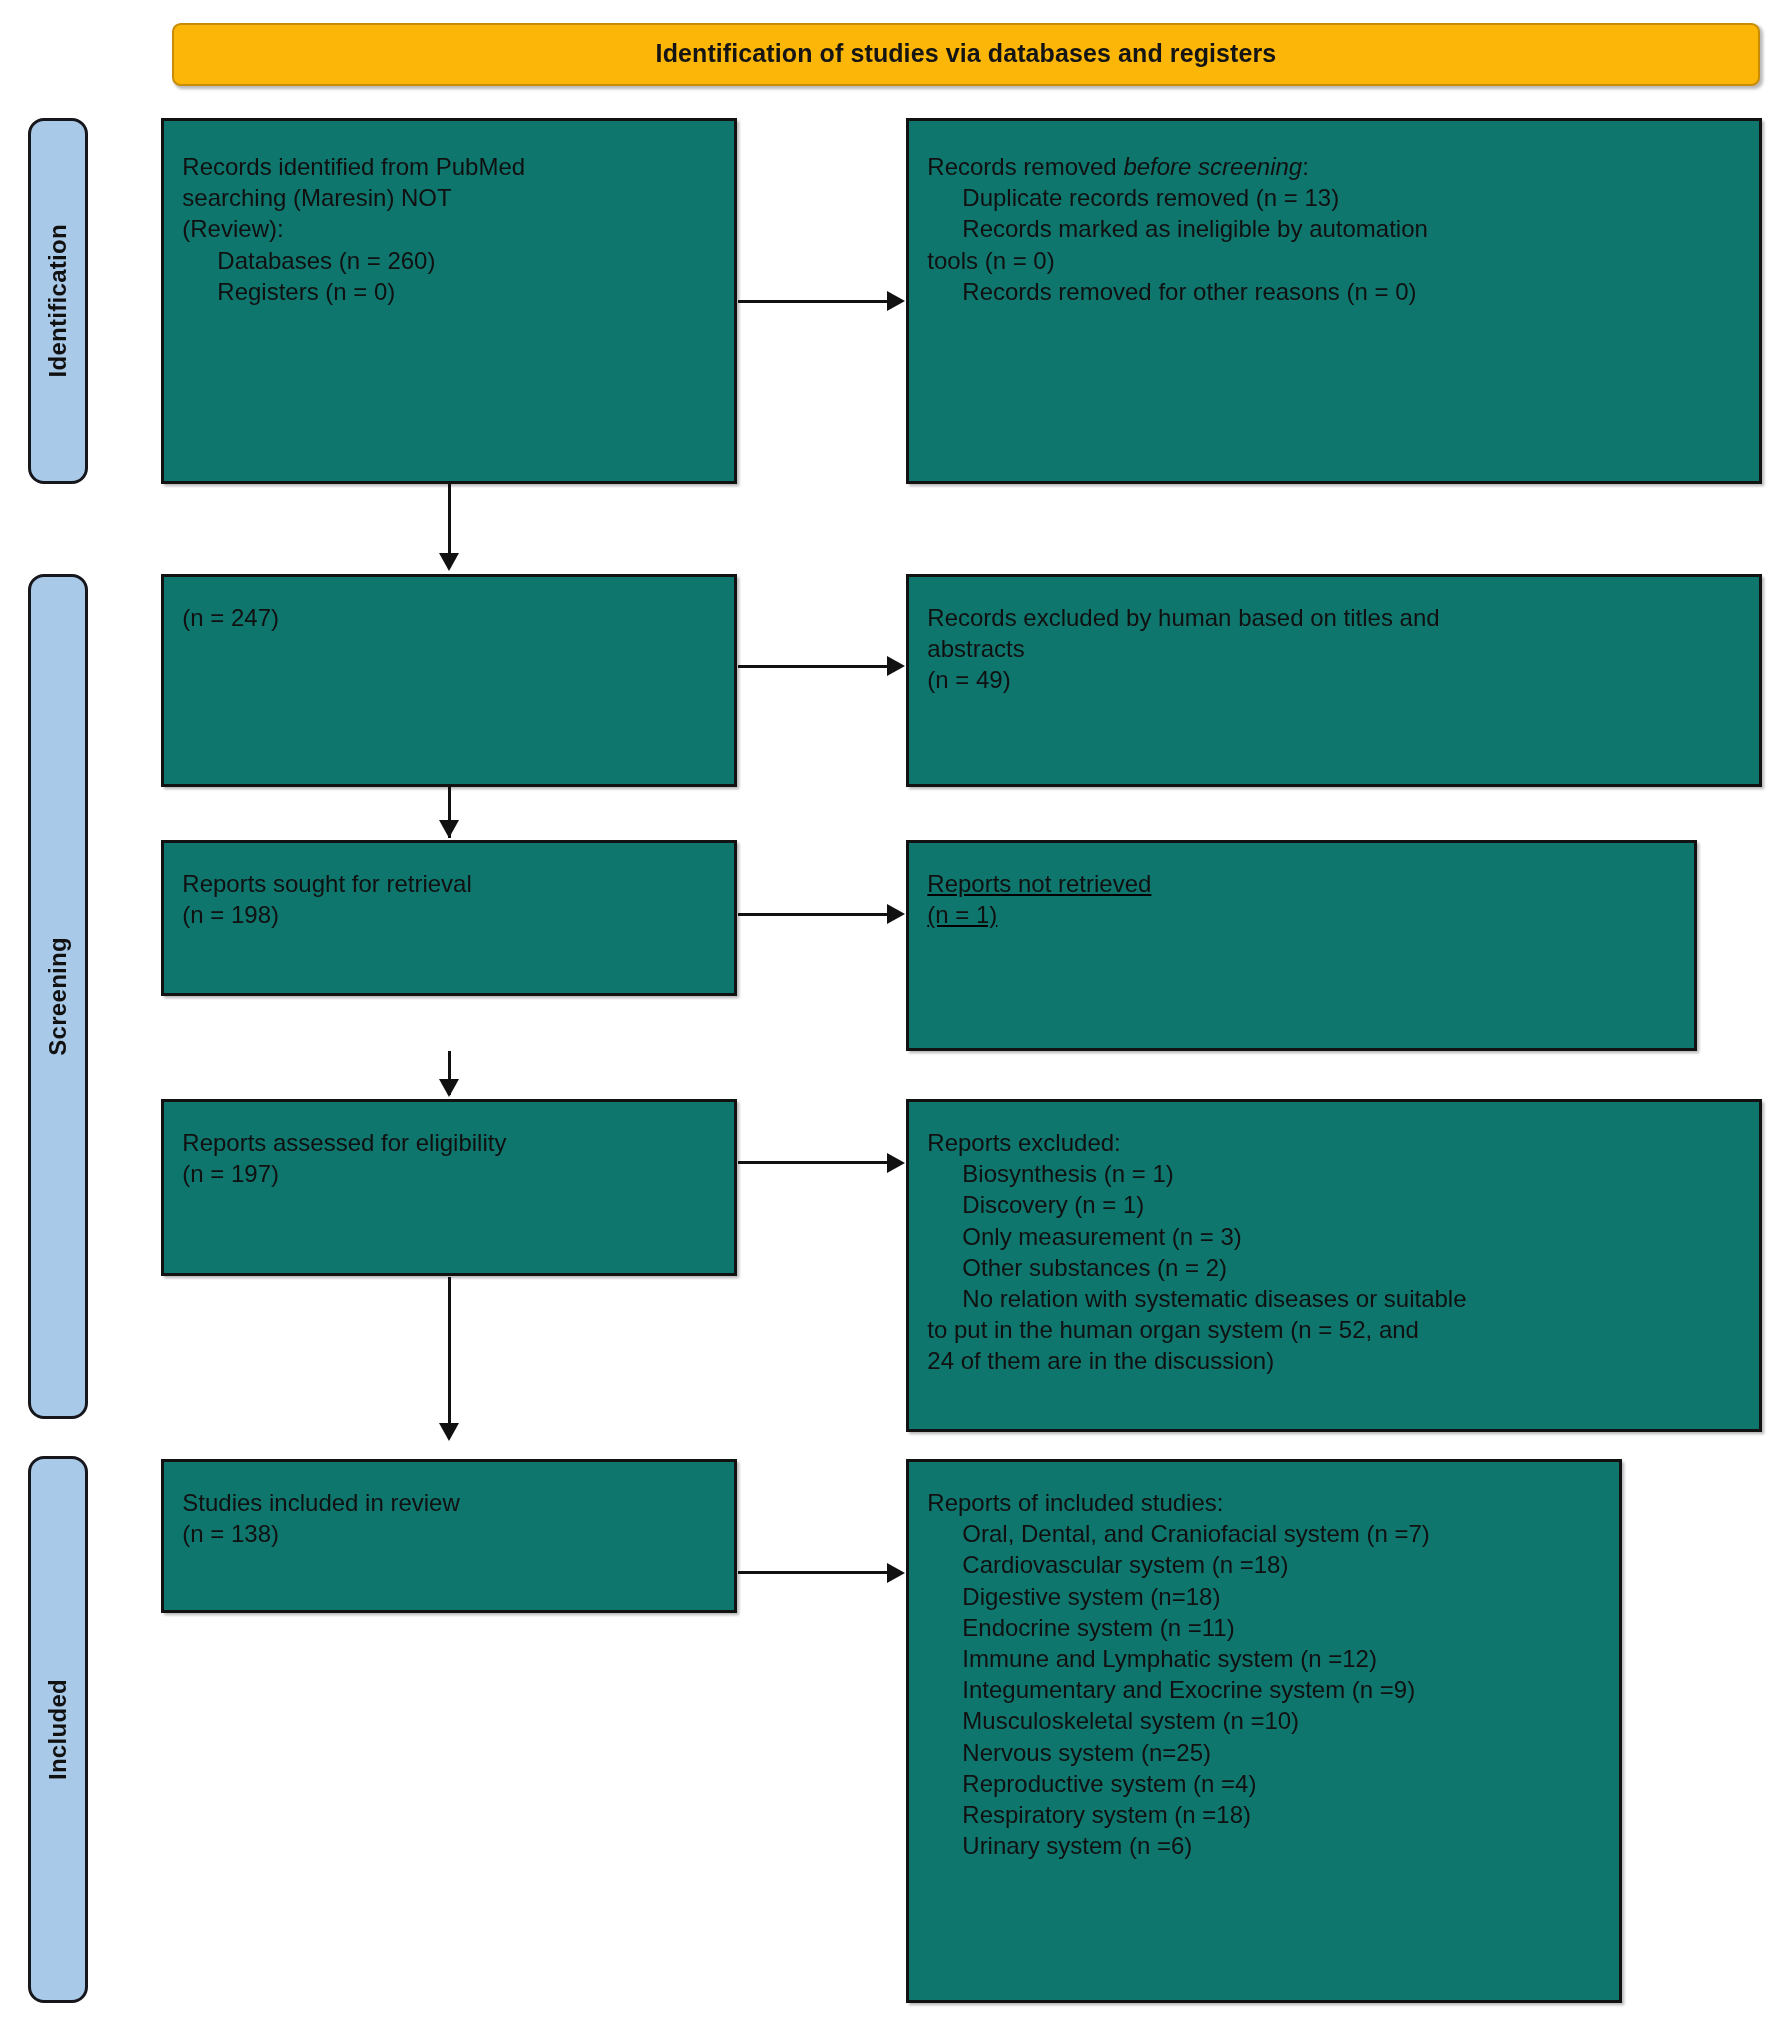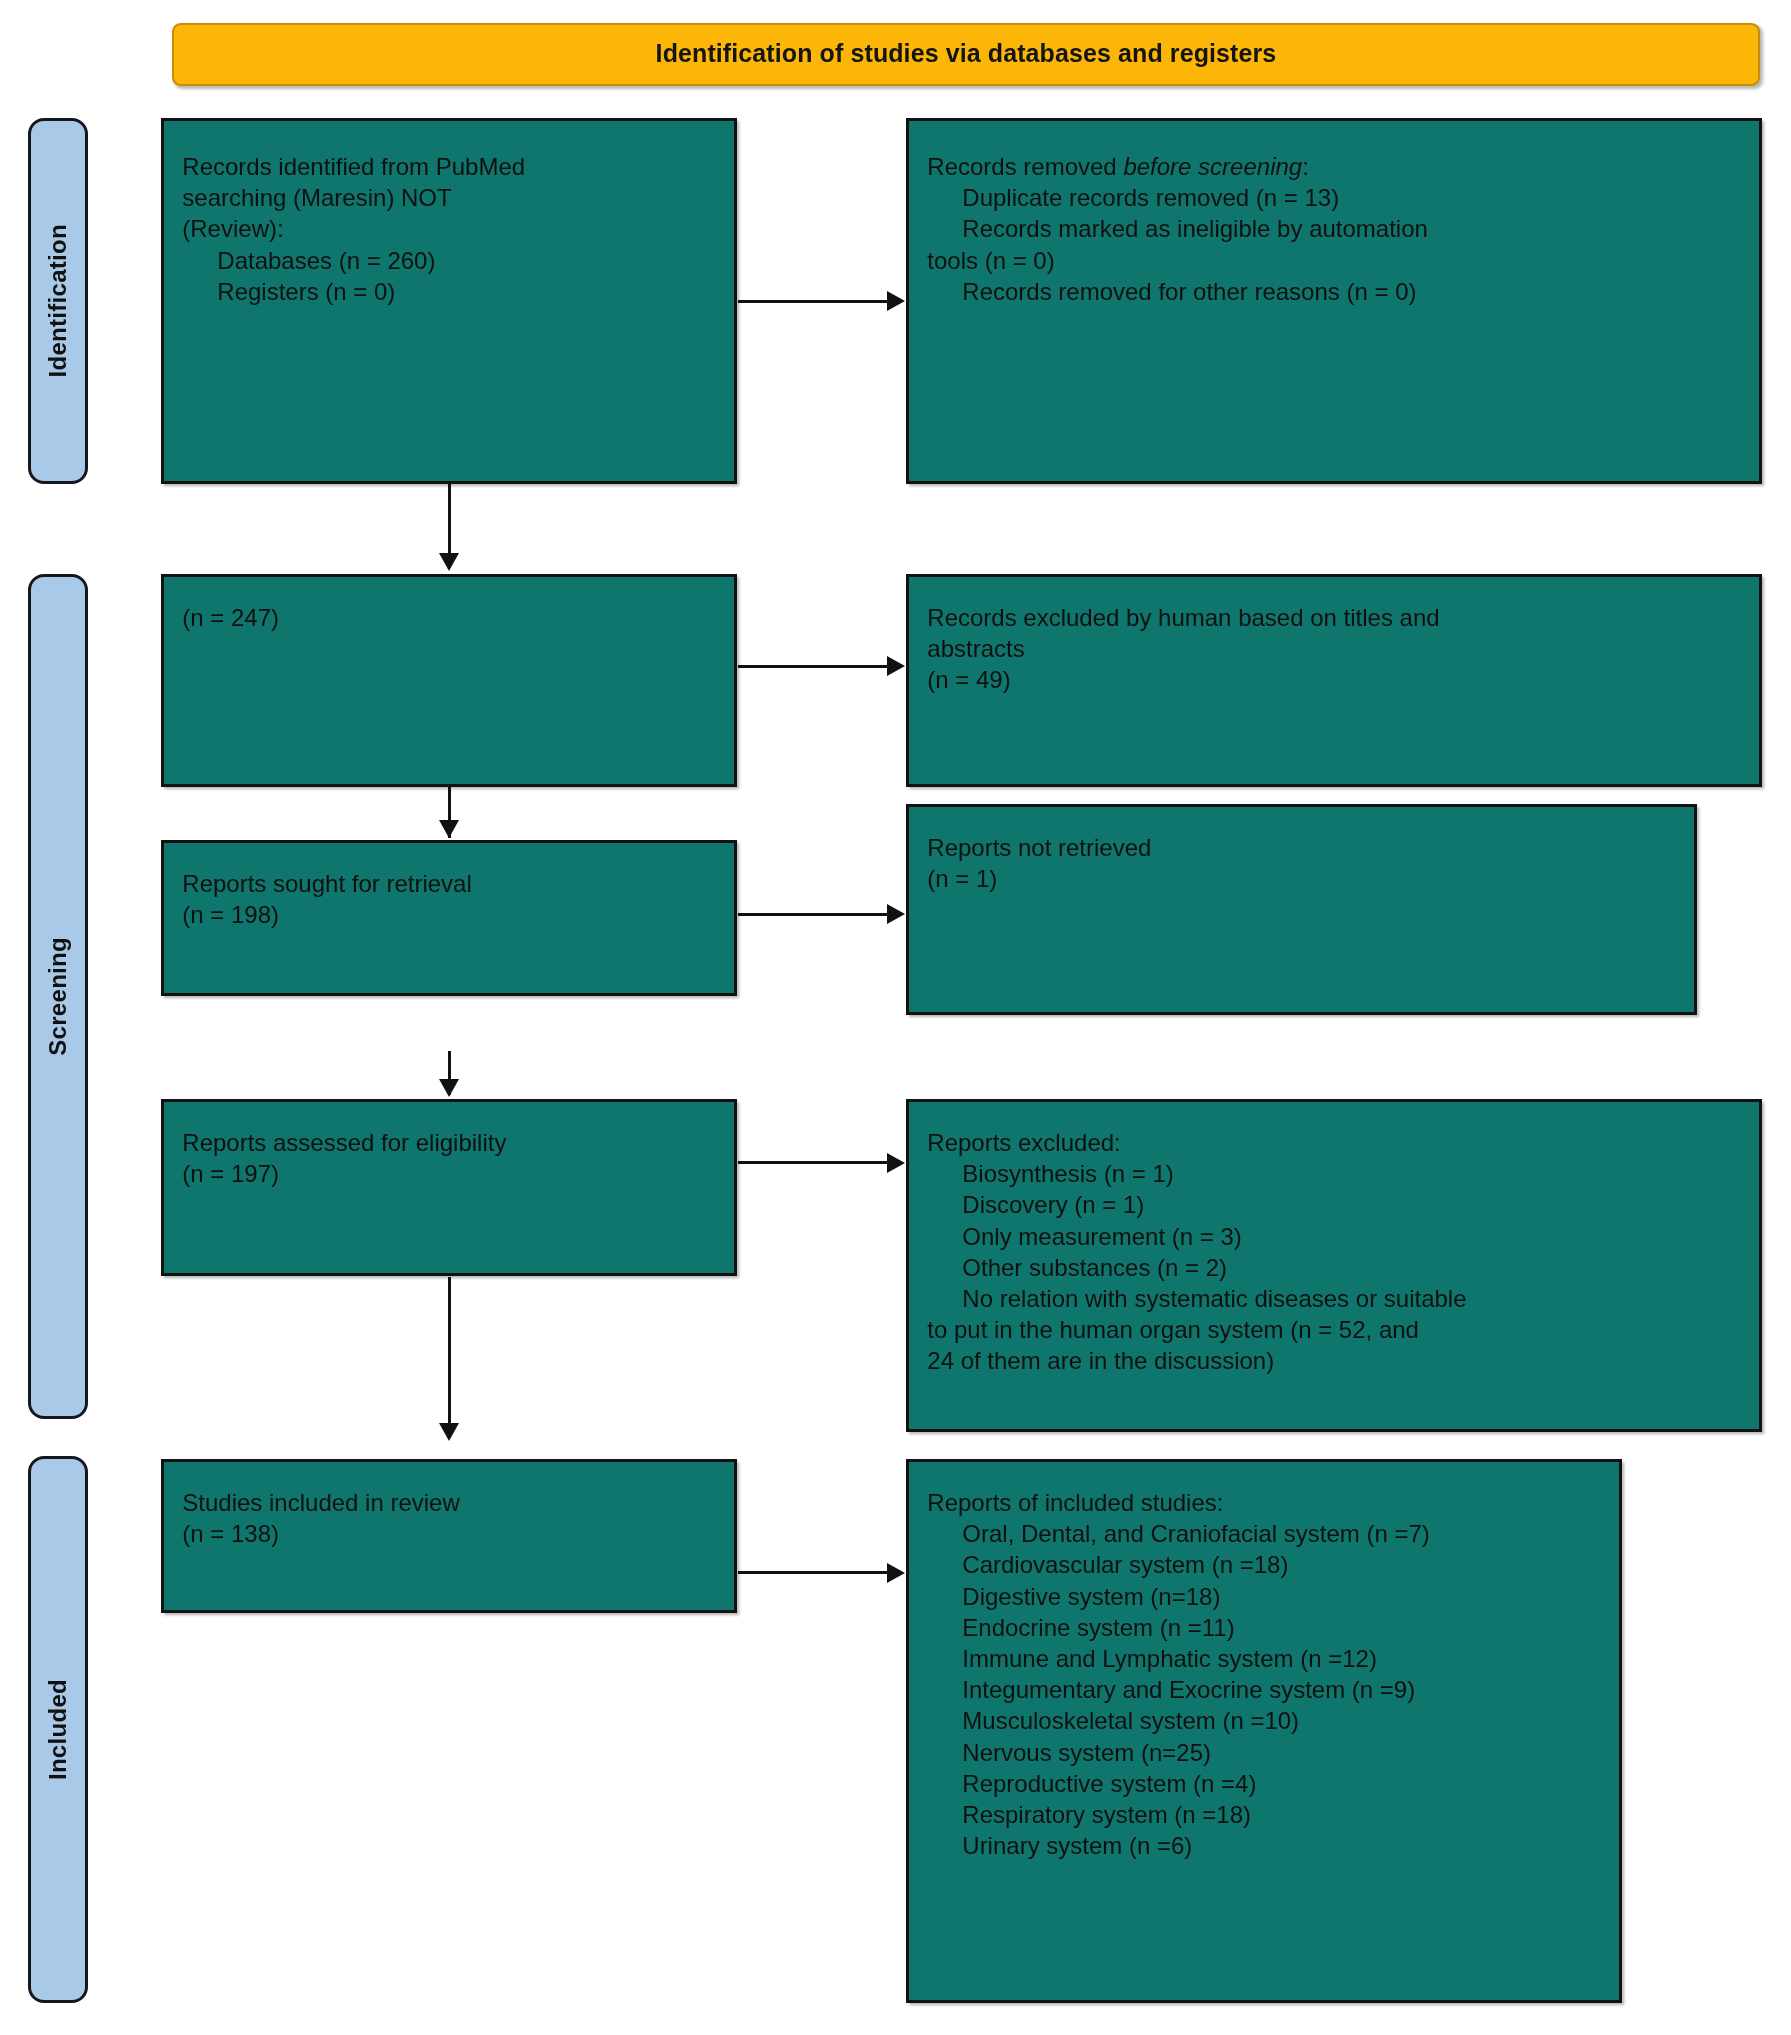--- a/index.html
+++ b/index.html
@@ -92,21 +92,21 @@
   
   #box-identified        { left: 161px;  top: 118px;  width: 576px; height: 366px; }
   #box-screened          { left: 161px;  top: 574px; width: 576px; height: 213px; }
   #box-sought            { left: 161px;  top: 840px; width: 576px; height: 156px; }
   #box-eligibility       { left: 161px;  top: 1099px; width: 576px; height: 177px; }
   #box-studies-included  { left: 161px;  top: 1459px; width: 576px; height: 154px; }
 
   
   #box-removed           { left: 906px; top: 118px;  width: 856px; height: 366px; }
   #box-excluded-screen   { left: 906px; top: 574px; width: 856px; height: 213px; }
-  #box-not-retrieved     { left: 906px; top: 804px; width: 791px; height: 211px; }
+  #box-not-retrieved     { left: 906px; top: 840px; width: 791px; height: 211px; text-decoration: underline; }
   #box-reports-excluded  { left: 906px; top: 1099px; width: 856px; height: 333px; }
   #box-included-reports  { left: 906px; top: 1459px; width: 716px; height: 544px; }
 
   
   .conn {
     position: absolute;
     background: #111111;
   }
   .v-line { width: 2.7px; }
   .h-line { height: 2.7px; }

